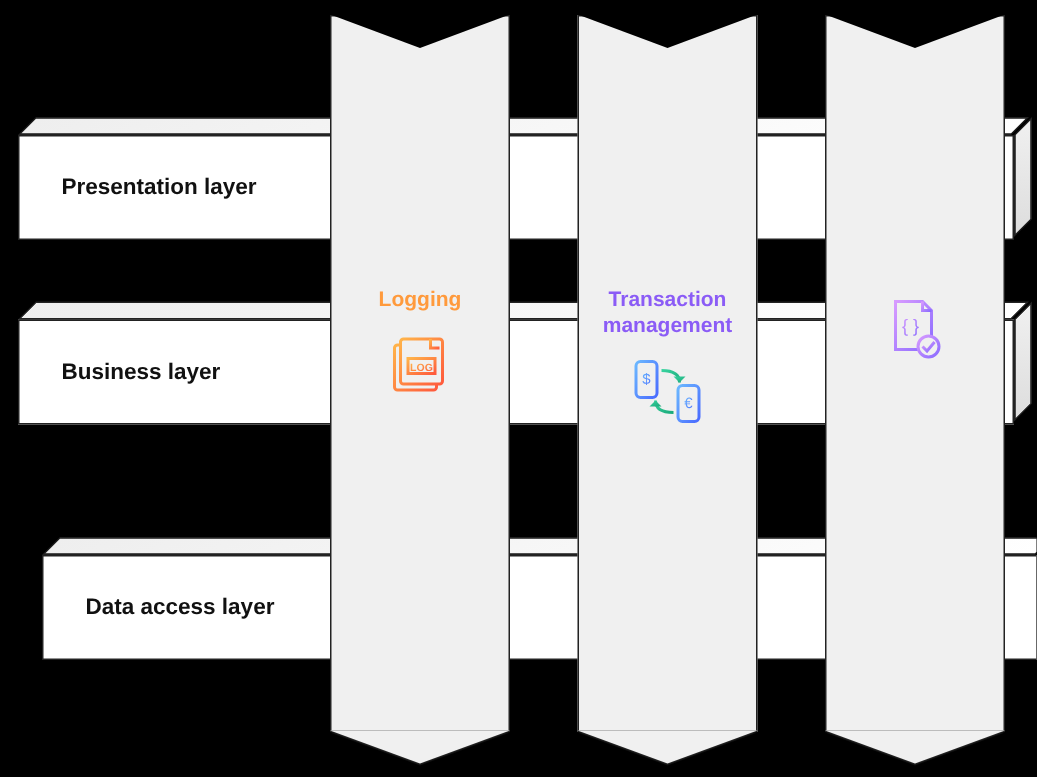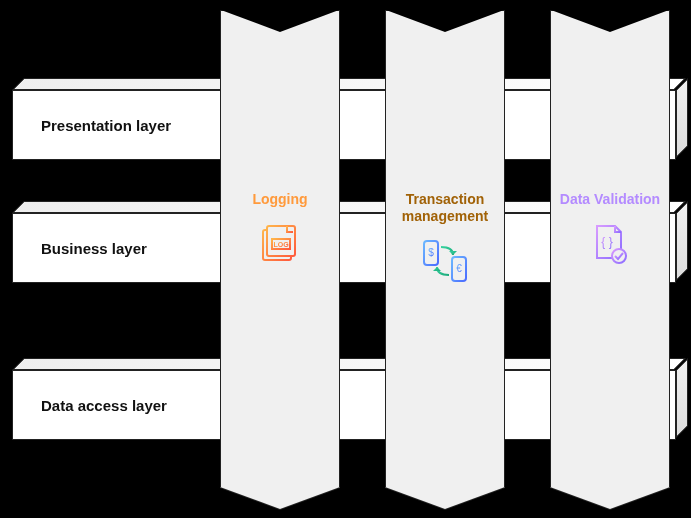--- a/index.html
+++ b/index.html
@@ -104,24 +104,24 @@
     margin-bottom: 8px;
   }
   .pillar-icon { display: inline-block; margin-top: 4px; }
 
   #p0 { left: 220px; padding-left: 19px; }
   #p1 { left: 385px; }
   #p2 { left: 550px; }
 
   #l0 { top: 90px; padding-left: 14px; }
   #l1 { top: 213px; }
-  #l2 { top: 370px; }
+  #l2 { top: 370px; margin-left: 16px; }
 
   .c-orange { color: #ff9a3c; }
-  .c-blue   { color: #a16207; }
+  .c-blue   { color: #8b5cf6; }
   .c-purple { color: #b48bff; }
 </style>
 </head>
 <body>
 
 <div id="l0" class="layer">
   <span class="layer-label">Presentation layer</span>
 </div>
 <div id="l1" class="layer">
   <span class="layer-label">Business layer</span>
@@ -174,21 +174,20 @@
         <polygon points="34,18 30,14 38,14" fill="url(#g1g)"></polygon>
         <path d="M30 38 Q18 38 18 30" fill="none" stroke="url(#g1g)" stroke-width="2"></path>
         <polygon points="18,30 14,34 22,34" fill="url(#g1g)"></polygon>
       </svg>
     </span>
   </div>
 </div>
 
 <div id="p2" class="pillar">
   <div class="pillar-content">
-    <div class="pillar-title c-purple">Data Validation</div>
     <span class="pillar-icon">
       <svg width="46" height="46" viewBox="0 0 46 46">
         <defs>
             <linearGradient id="g2" x1="0" y1="0" x2="1" y2="1">
               <stop offset="0" stop-color="#d89bff"></stop>
               <stop offset="1" stop-color="#8a6bff"></stop>
             </linearGradient>
           </defs>
         <path d="M10 6 h18 l6 6 v26 h-24 z" fill="none" stroke="url(#g2)" stroke-width="2"></path>
         <path d="M28 6 v6 h6" fill="none" stroke="url(#g2)" stroke-width="2"></path>

